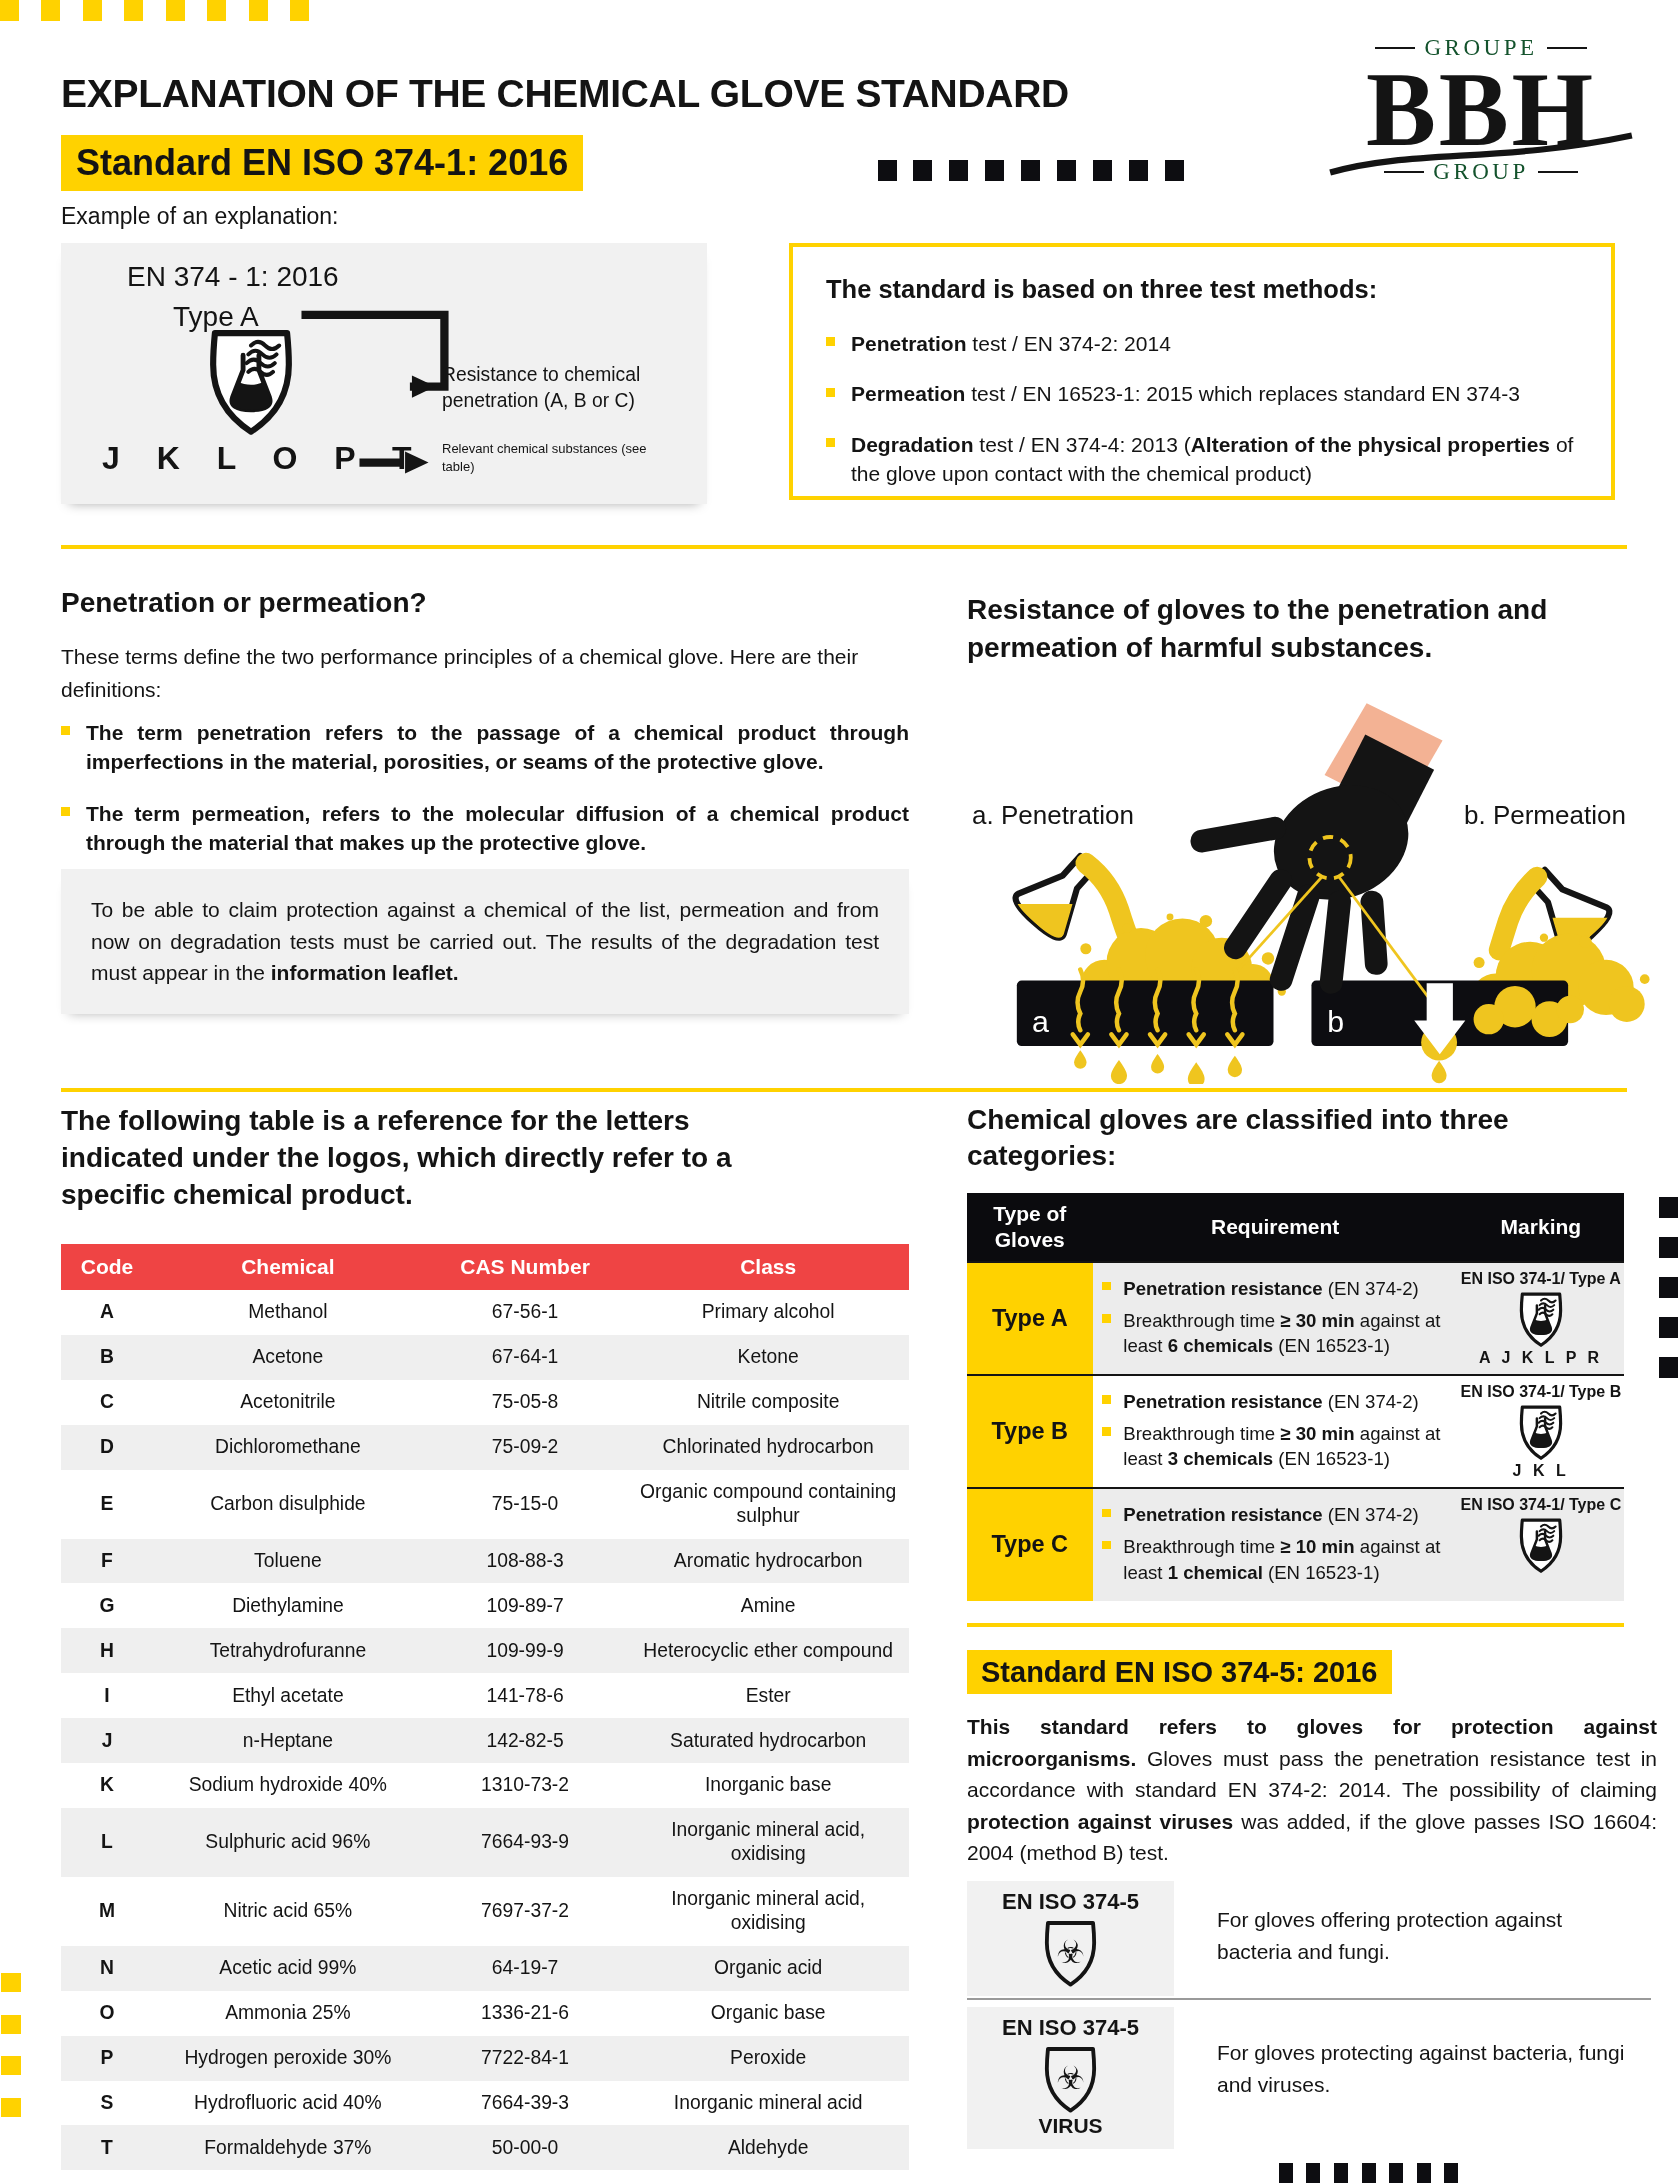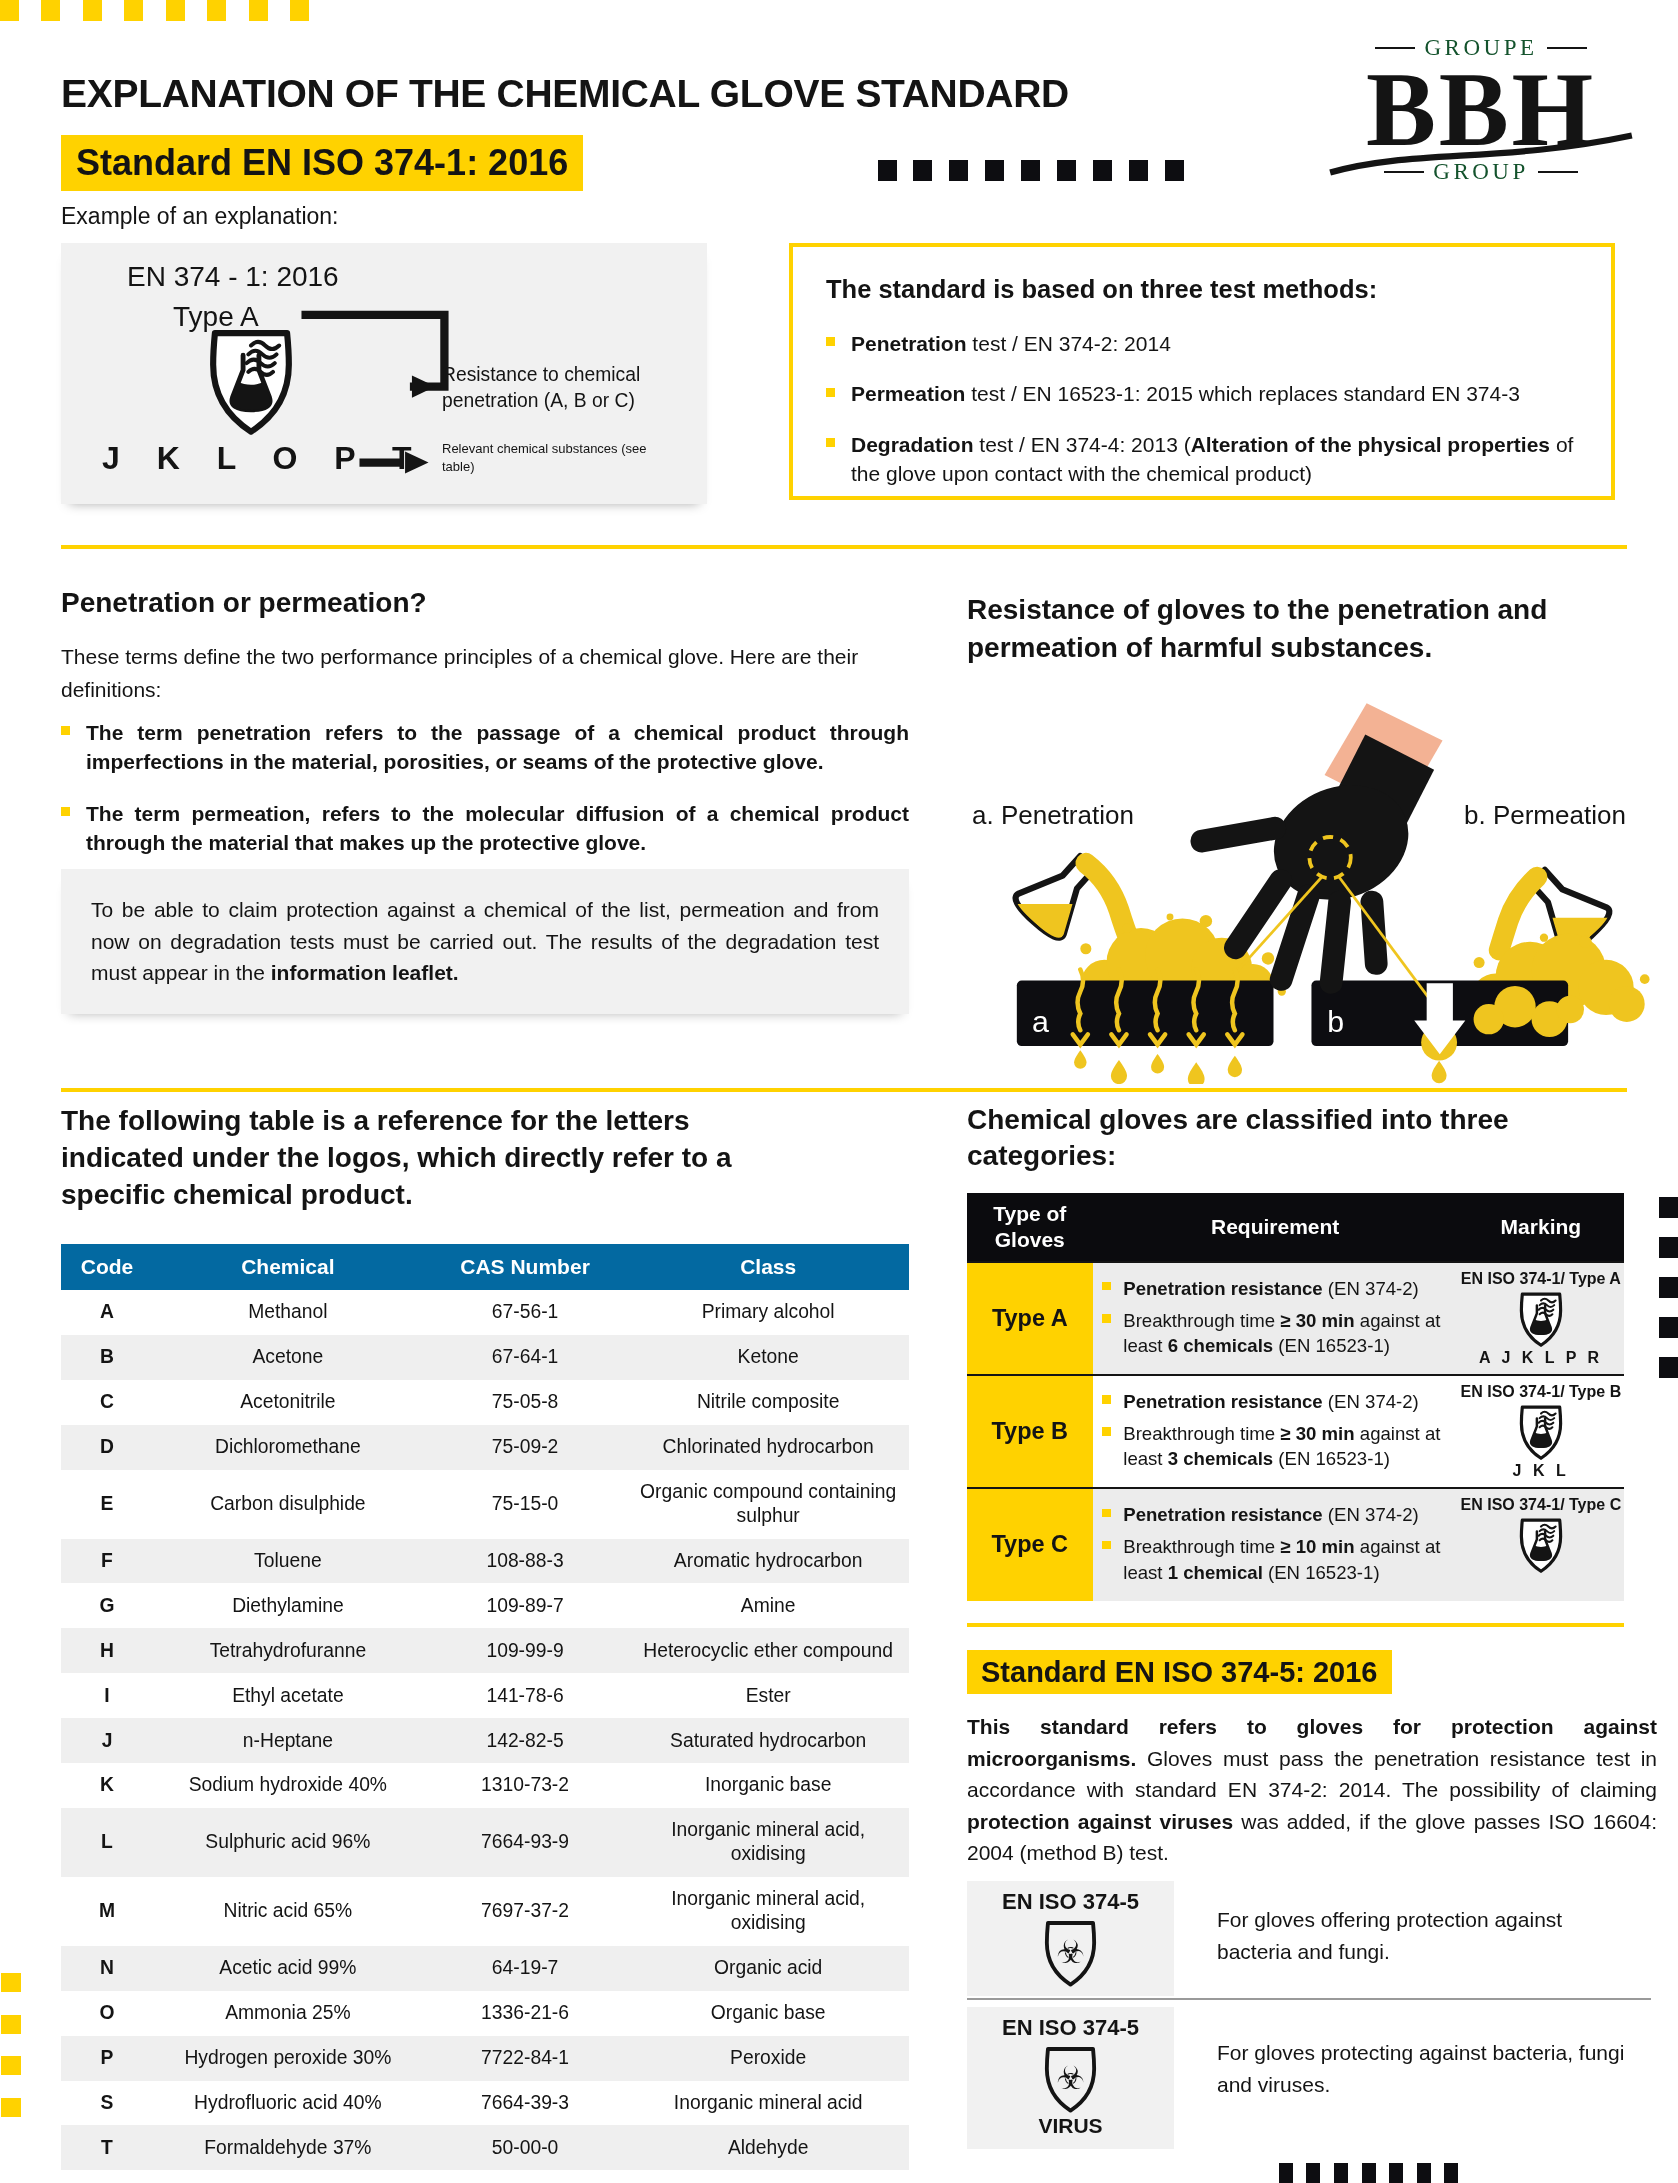--- a/index.html
+++ b/index.html
@@ -55,21 +55,21 @@
 
   
   .res-head{left:967px;top:591px;width:642px;font-size:28px;font-weight:bold;line-height:1.35;}
   .illo-label{font-size:26px;text-align:center;}
   .illo{left:963px;top:699px;width:690px;height:385px;}
 
   
   .tbl-head{left:61px;top:1102px;width:732px;font-size:28px;font-weight:bold;line-height:1.33;}
   table{border-collapse:collapse;}
   .chem{left:61px;top:1244px;width:848px;font-size:19.3px;}
-  .chem th{background:#0369a1;color:#fff;font-size:21px;font-weight:bold;height:44px;text-align:center;}
+  .chem th{background:#ef4444;color:#fff;font-size:21px;font-weight:bold;height:44px;text-align:center;}
   .chem td{text-align:center;padding:10.4px 7px;line-height:1.25;}
   .chem tbody tr:nth-child(even){background:#EFEFEF;}
   .chem .c0{width:83px;font-weight:bold;}
   .chem .c1{width:269px;}
   .chem .c2{width:207px;}
   .chem .c3{width:289px;margin-top:31px;}
 
   
   .cat-head{left:967px;top:1102px;width:566px;font-size:28px;font-weight:bold;line-height:1.3;}
   .cat{left:967px;top:1193px;width:657px;font-size:18.6px;}

